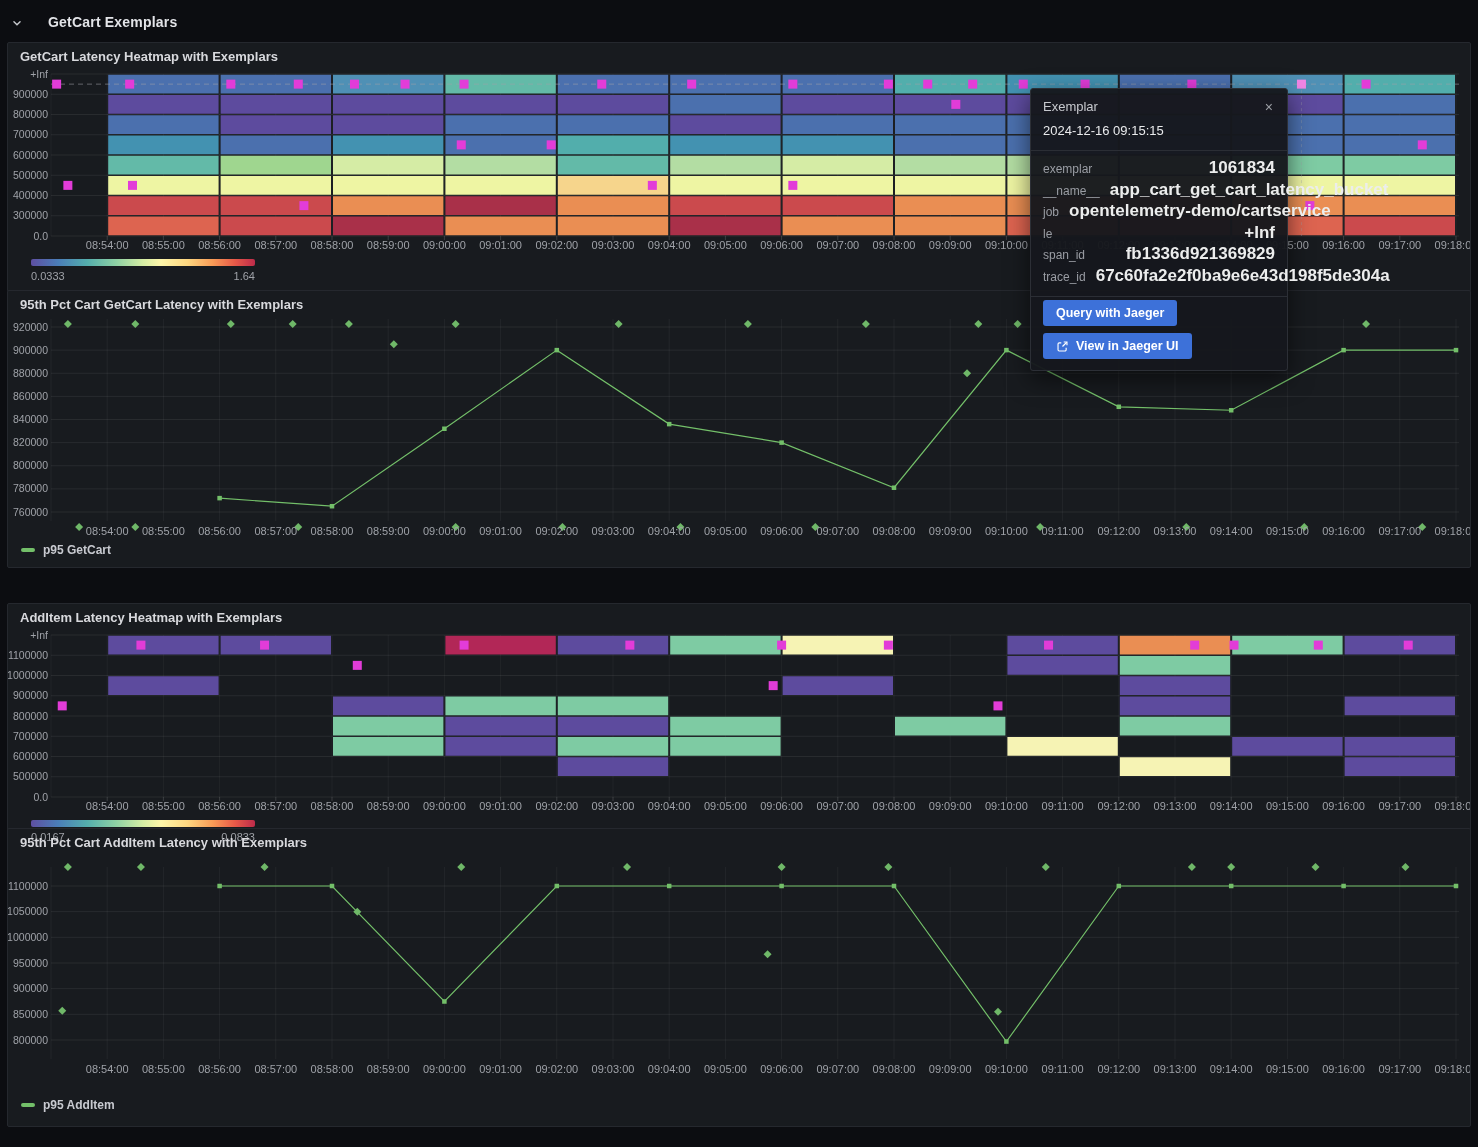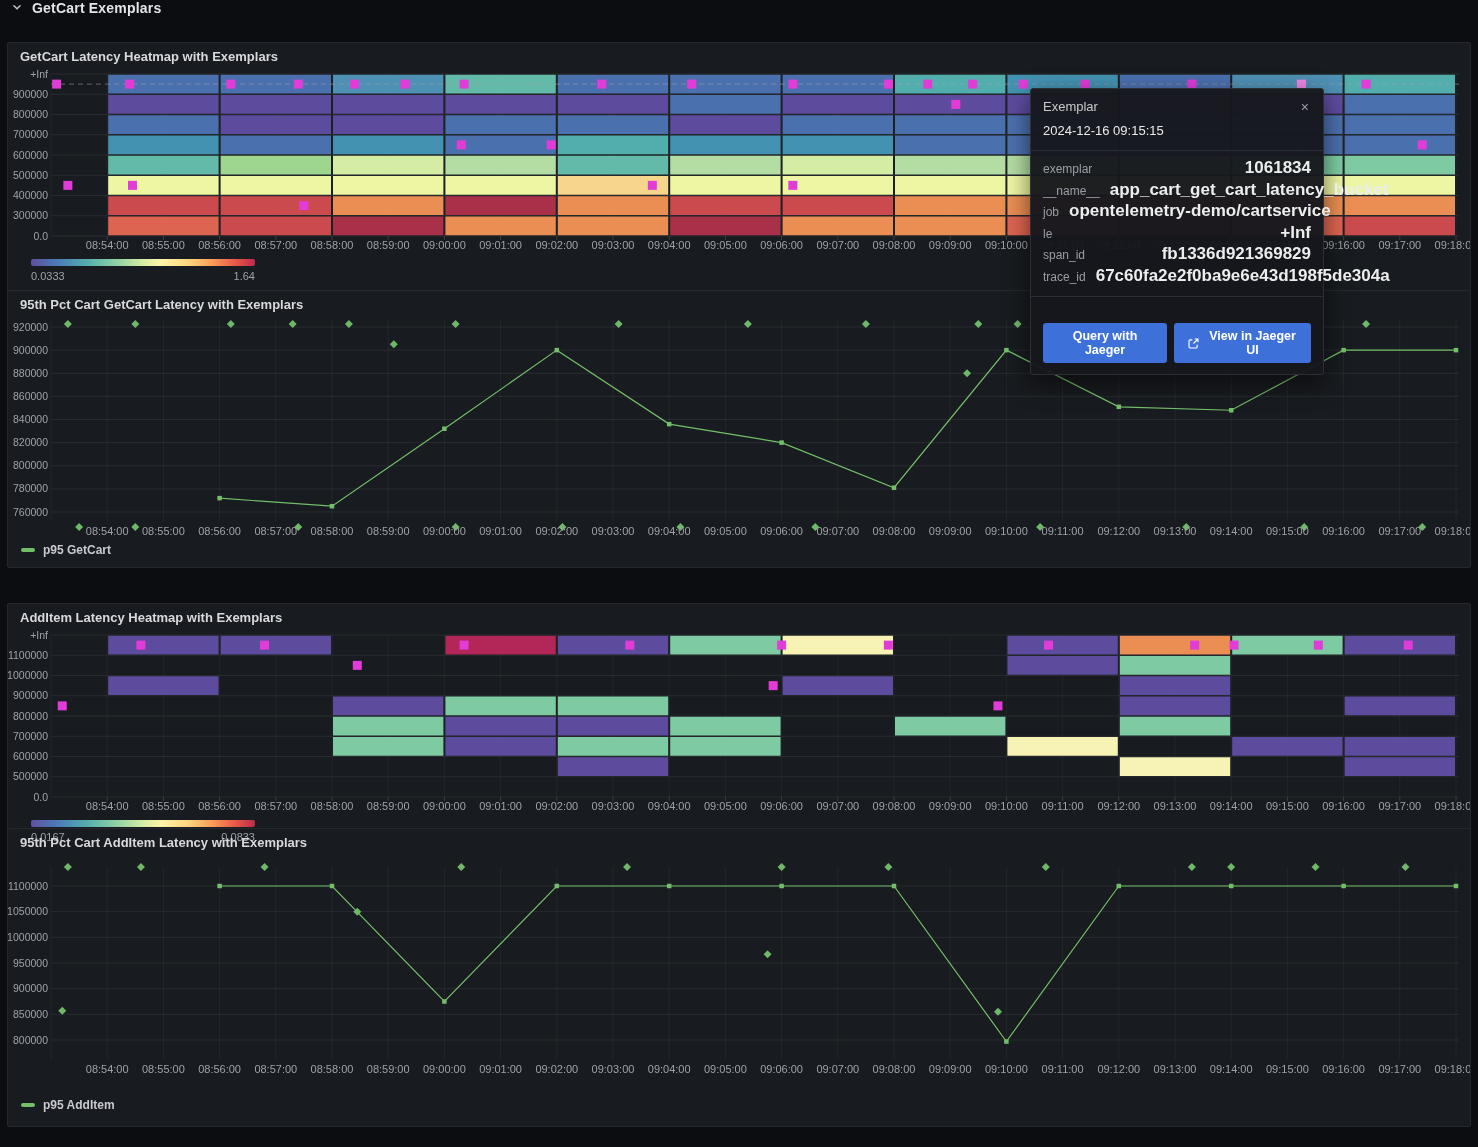--- a/index.html
+++ b/index.html
@@ -1,49 +1,49 @@
 <!DOCTYPE html>
 <html><head>
 <meta charset="utf-8">
 <style>
   * { margin:0; padding:0; box-sizing:border-box; }
   html,body { background:#0c0d11; }
   body { font-family:"Liberation Sans", sans-serif; }
   .page { position:relative; width:1478px; height:1147px; background:#0c0d11; overflow:hidden; }
 
-  .section-header { position:absolute; left:0; width:1222px; height:30px; display:flex; align-items:flex-start; gap:8px; padding-left:10px; cursor:pointer; }
+  .section-header { position:absolute; left:0; width:1222px; height:30px; display:flex; align-items:flex-end; gap:24px; padding-left:10px; cursor:pointer; }
   .section-header .chev { display:flex; align-items:center; }
   .section-title { color:#e3e4e8; font-size:14px; font-weight:700; letter-spacing:.2px; }
 
   .panel { position:absolute; left:7px; width:1464px; background:#181b1f; border:1px solid #25282e; border-radius:2px; overflow:hidden; }
   .panel-title { position:absolute; left:12px; top:6px; color:#d8d9dd; font-size:13px; font-weight:700; z-index:2; }
   .chart-svg { position:absolute; left:0; top:0; }
   svg text.tick { font-family:"Liberation Sans",sans-serif; font-size:11px; fill:#9fa2a8; }
   svg text.ylab { font-family:"Liberation Sans",sans-serif; font-size:10.5px; fill:#9fa2a8; }
 
   .color-scale { position:absolute; left:23px; top:216px; width:224px; z-index:2; }
   .scale-bar { width:224px; height:7px; border-radius:2px;
     background:linear-gradient(90deg,#5e4fa2 0%,#4a7db8 12%,#54aead 25%,#8ed1a4 38%,#d5eda4 50%,#fdf5a9 58%,#fdd680 70%,#f89c57 81%,#e75948 91%,#bd2b4a 100%); }
   .scale-labels { display:flex; justify-content:space-between; margin-top:4px; color:#9fa2a8; font-size:11px; }
 
   .legend { position:absolute; left:13px; display:flex; align-items:center; gap:8px; z-index:2; cursor:pointer; }
   .legend-swatch { width:14px; height:4px; border-radius:2px; background:#73bf69; }
   .legend-label { color:#c8cad0; font-size:12px;font-weight:bold; }
 
-  .tooltip { position:absolute; left:1030px; top:88px; width:294px; background:rgba(22,24,29,0.97); border:1px solid #2c2f36; border-radius:3px; box-shadow:0 8px 24px rgba(0,0,0,.55); z-index:10; color:#d0d2d6; }
+  .tooltip { position:absolute; left:1030px; top:88px; width:258px; background:rgba(22,24,29,0.97); border:1px solid #2c2f36; border-radius:3px; box-shadow:0 8px 24px rgba(0,0,0,.55); z-index:10; color:#d0d2d6; }
   .tt-head { padding:10px 12px 12px; }
   .tt-title-row { display:flex; justify-content:space-between; align-items:flex-start; }
   .tt-title { font-size:13px; color:#c7c9ce; }
   .tt-close { color:#9da0a6; font-size:14px; line-height:12px; cursor:pointer; padding:2px 2px; }
   .tt-time { margin-top:8px; font-size:13px; color:#e9eaec; }
   .tt-body { border-top:1px solid #2b2e35; padding:7px 12px 9px; }
   .tt-row { display:flex; justify-content:space-between; align-items:baseline; gap:10px; line-height:19.5px; }
   .tt-key { font-size:12px; color:#9a9da4; white-space:nowrap; }
   .tt-val { font-size:17px; font-weight:700; color:#eceded; white-space:nowrap; }
-  .tt-foot { border-top:1px solid #2b2e35; padding:26px 12px 11px; display:flex; flex-direction:row; align-items:flex-start; gap:7px;justify-content:center; }
+  .tt-foot { border-top:1px solid #2b2e35; padding:3px 12px 11px; display:flex; flex-direction:column; align-items:flex-start; gap:7px;justify-content:center; }
   .tt-btn { display:inline-flex; align-items:center; gap:7px; background:#3d71d9; border:none; border-radius:3px; color:#fff; font-family:"Liberation Sans",sans-serif; font-size:12.5px; font-weight:700; padding:6px 13px; cursor:pointer; }
 </style>
 </head>
 <body>
 
 <div class="page">
 
   <div class="section-header" style="top:0;">
     <span class="chev">
       <svg width="14" height="14" viewBox="0 0 16 16">

